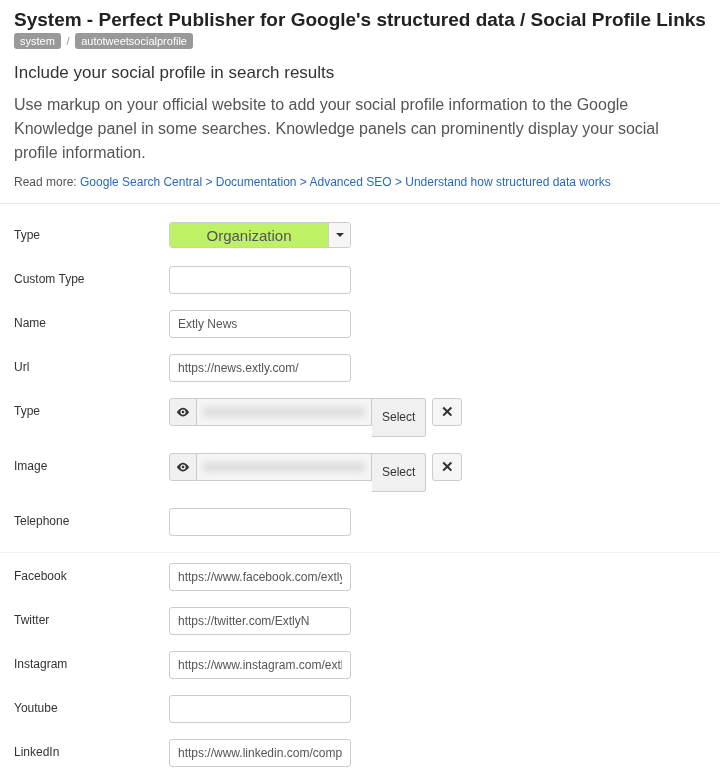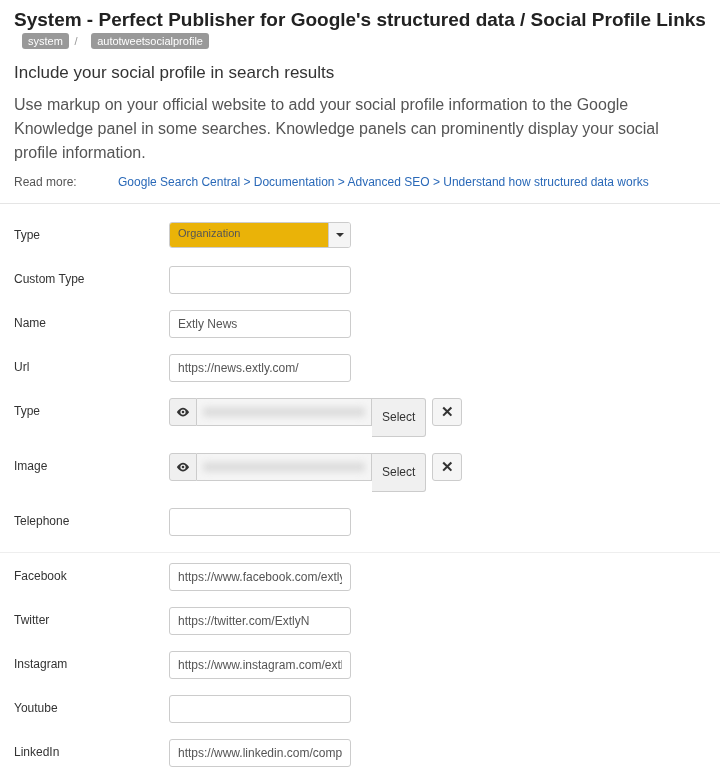--- a/index.html
+++ b/index.html
@@ -1,32 +1,32 @@
 <!DOCTYPE html>
 <html><head>
 <meta charset="utf-8">
 <style>
 * { box-sizing: border-box; margin: 0; padding: 0; }
 body { font-family: Arial, Helvetica, sans-serif; font-size: 13px; color: #333; background: #fff; padding: 8px 14px; width: 720px; }
 .page-title { font-size: 19px; font-weight: bold; color: #222; line-height: 1.3; }
 .breadcrumb { margin-bottom: 14px; }
-.crumb { display: inline-block; background: #999; color: #fff; font-size: 11px; padding: 2px 6px; border-radius: 3px; margin-left: 8px; }
+.crumb { display: inline-block; background: #999; color: #fff; font-size: 11px; padding: 2px 6px; border-radius: 3px; }
 .crumb-sep { color: #999; font-size: 11px; margin: 0 2px; }
 .subtitle { font-size: 17px; color: #333; margin-bottom: 10px; font-weight: normal; }
 .desc { font-size: 16px; color: #555; line-height: 1.5; margin-bottom: 10px; }
 .readmore { font-size: 12px; color: #555; margin-bottom: 14px; }
-.readmore a { color: #2a69b8; text-decoration: none; margin-left: 38px; }
+.readmore a { color: #2a69b8; text-decoration: none; }
 hr.section-div { border: none; border-top: 1px solid #e5e5e5; margin: 0 -14px 18px -14px; }
 hr.mid-div { border: none; border-top: 1px solid #eee; margin: 8px -14px 10px -14px; }
 .form-row { display: flex; align-items: flex-start; margin-bottom: 16px; min-height: 28px; }
 .form-label { width: 155px; flex-shrink: 0; font-size: 12px; color: #333; padding-top: 6px; }
 .form-control-wrap { flex: 0 0 auto; }
 input.txt { width: 182px; height: 28px; border: 1px solid #ccc; border-radius: 3px; padding: 6px 8px; font-size: 12px; color: #555; }
 .select-wrap { display: inline-flex; width: 182px; height: 26px; border: 1px solid #ccc; border-radius: 3px; overflow: hidden; }
-.select-val { flex: 1; padding: 4px 8px; font-size: 11px; color: #555; background: #eab308; }
+.select-val { flex: 1; padding: 4px 8px; font-size: 15px; color: #555; background: #bef264; text-align: center; }
 .select-caret { width: 22px; background: #f5f5f5; border-left: 1px solid #ccc; display: flex; align-items: center; justify-content: center; }
 .caret-down { width: 0; height: 0; border-left: 4px solid transparent; border-right: 4px solid transparent; border-top: 4px solid #333; }
 .media-group { display: inline-flex; align-items: stretch; }
 .media-eye { width: 28px; height: 28px; border: 1px solid #ccc; border-radius: 3px 0 0 3px; background: #f0f0f0; display: flex; align-items: center; justify-content: center; }
 .media-path { width: 175px; height: 28px; border: 1px solid #ccc; border-left: none; background: #f5f5f5; position: relative; overflow: hidden; }
 .media-blur { position: absolute; left: 6px; right: 6px; top: 50%; transform: translateY(-50%); height: 10px; background: #ddd; filter: blur(3px); border-radius: 3px; }
 .media-select { height: 39px; border: 1px solid #ccc; border-left: none; background: #f0f0f0; padding: 0 10px; font-size: 12px; color: #333; border-radius: 0 3px 3px 0; cursor: pointer; }
 .media-clear { width: 30px; height: 28px; border: 1px solid #ccc; border-radius: 3px; background: #f5f5f5; margin-left: 6px; display: flex; align-items: center; justify-content: center; cursor: pointer; font-size: 15px; font-weight: bold; color: #333; }
 .eye-svg { width: 14px; height: 14px; }
 </style>

